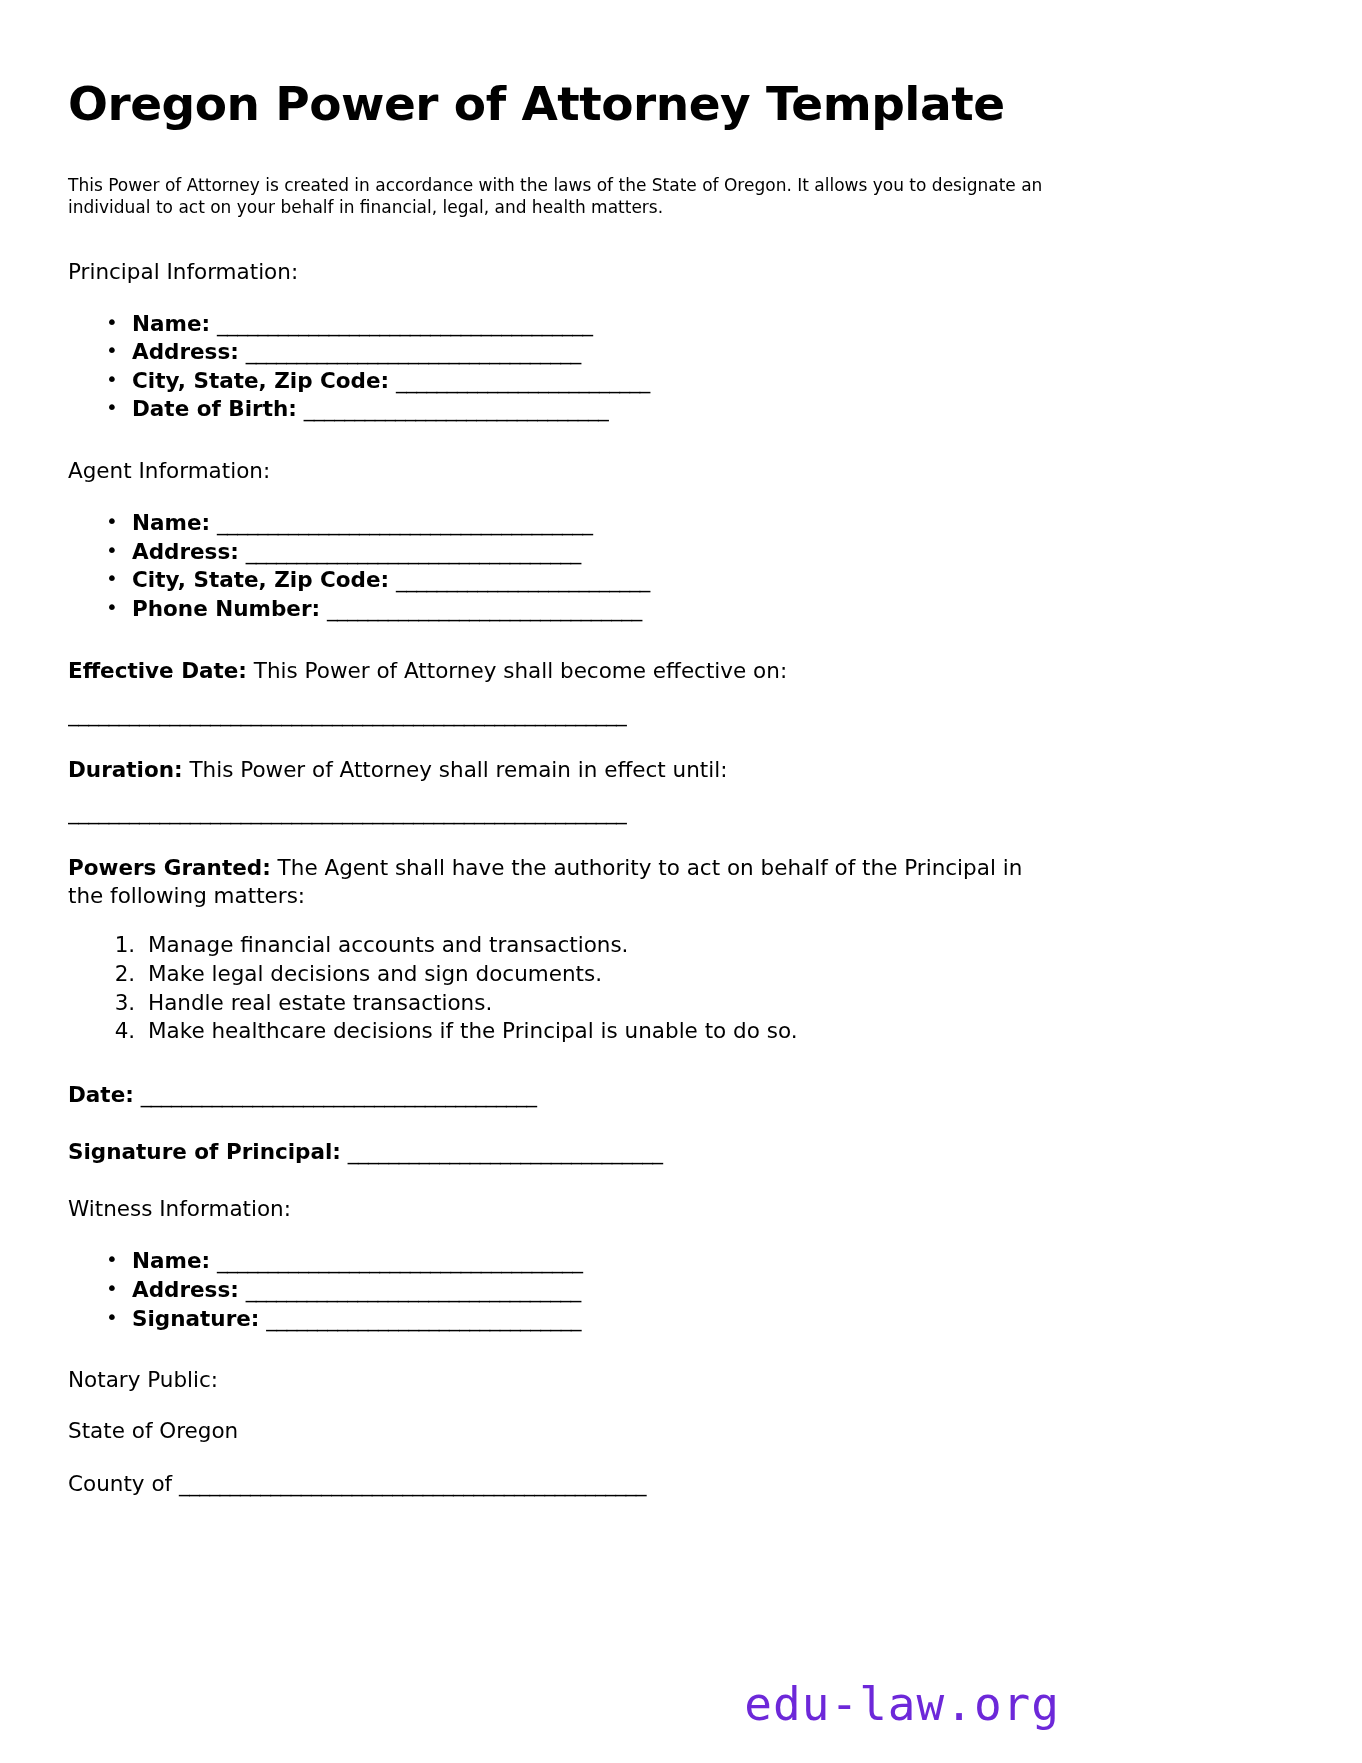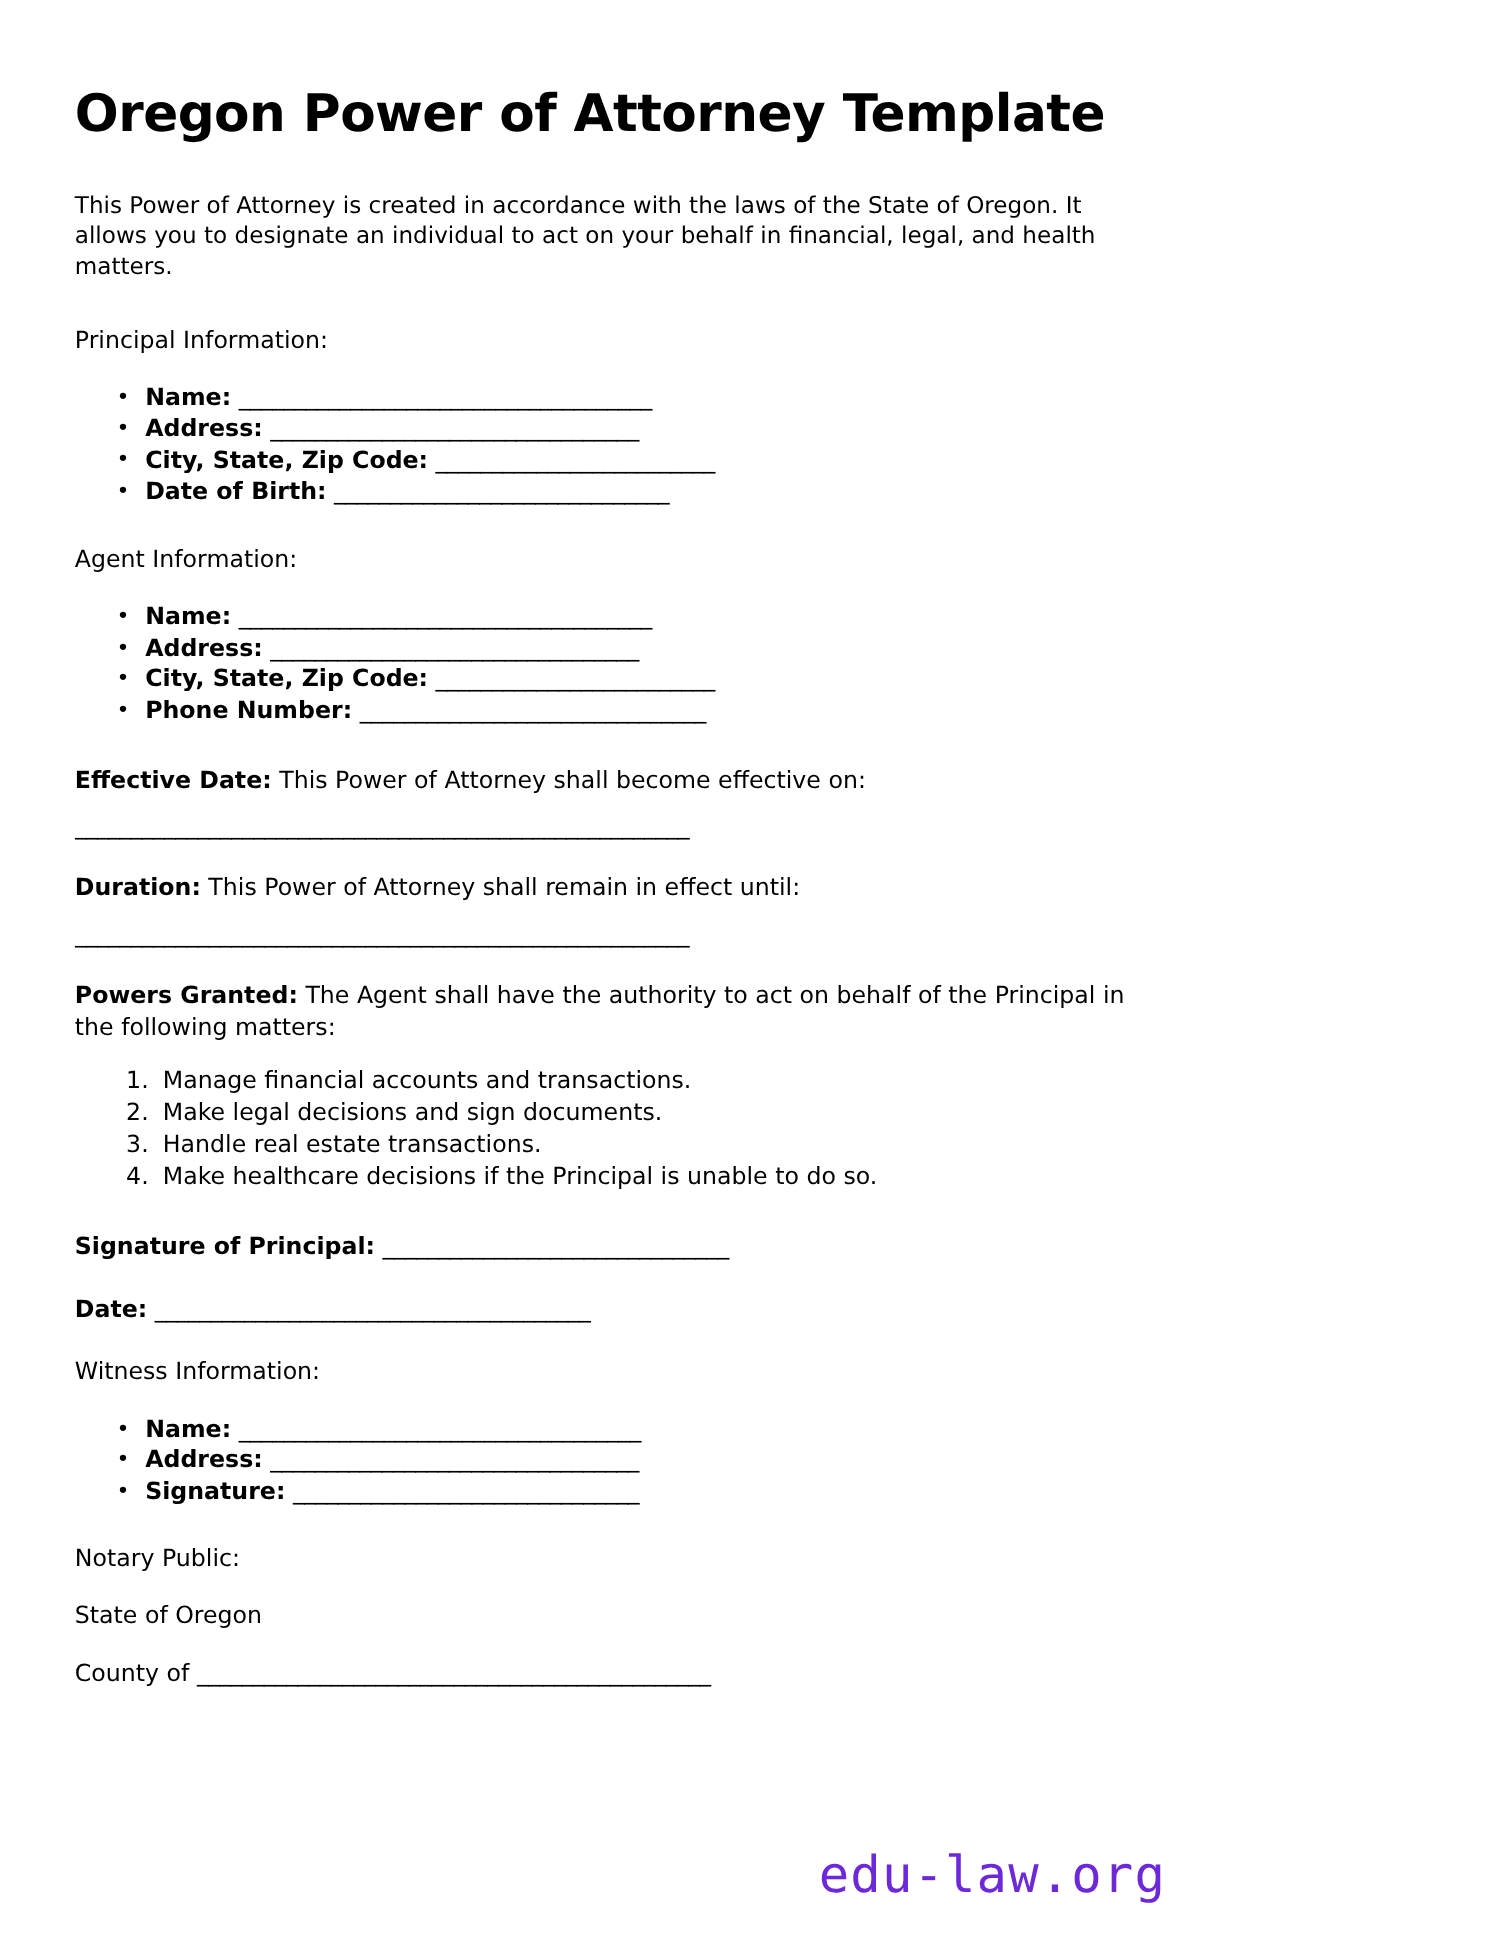--- a/index.html
+++ b/index.html
@@ -21,21 +21,21 @@
     overflow: hidden;
   }
   .doc-title {
     font-size: 47px;
     font-weight: bold;
     letter-spacing: -0.5px;
     margin: 0 0 44px 0;
     line-height: 1.1;
   }
   .intro {
-    font-size: 21px;
+    font-size: 17px;
     line-height: 1.32;
     margin: 0 0 40px 0;
     max-width: 1060px;
   }
   .section-heading {
     font-size: 21.5px;
     font-weight: normal;
     margin: 0 0 26px 0;
   }
   ul.field-list {
@@ -150,23 +150,23 @@
   <div class="standalone-rule">_______________________________________________________</div>
 
   <p class="para"><span class="lead">Powers Granted:</span><span> The Agent shall have the authority to act on behalf of the Principal in the following matters:</span></p>
   <ol class="numbered">
     <li>Manage financial accounts and transactions.</li>
     <li>Make legal decisions and sign documents.</li>
     <li>Handle real estate transactions.</li>
     <li>Make healthcare decisions if the Principal is unable to do so.</li>
   </ol>
 
+  <p class="sig-line"><span class="lead">Date:</span> <span class="rule">_______________________________________</span></p>
+
   <p class="sig-line"><span class="lead">Signature of Principal:</span> <span class="rule">_______________________________</span></p>
-
-  <p class="sig-line"><span class="lead">Date:</span> <span class="rule">_______________________________________</span></p>
 
   <h2 class="section-heading">Witness Information:</h2>
   <ul class="field-list">
     <li><span class="field-label">Name:</span> <span class="rule">____________________________________</span></li>
     <li><span class="field-label">Address:</span> <span class="rule">_________________________________</span></li>
     <li><span class="field-label">Signature:</span> <span class="rule">_______________________________</span></li>
   </ul>
 
   <h2 class="section-heading heading-gap">Notary Public:</h2>
   <p class="plain-line">State of Oregon</p>

